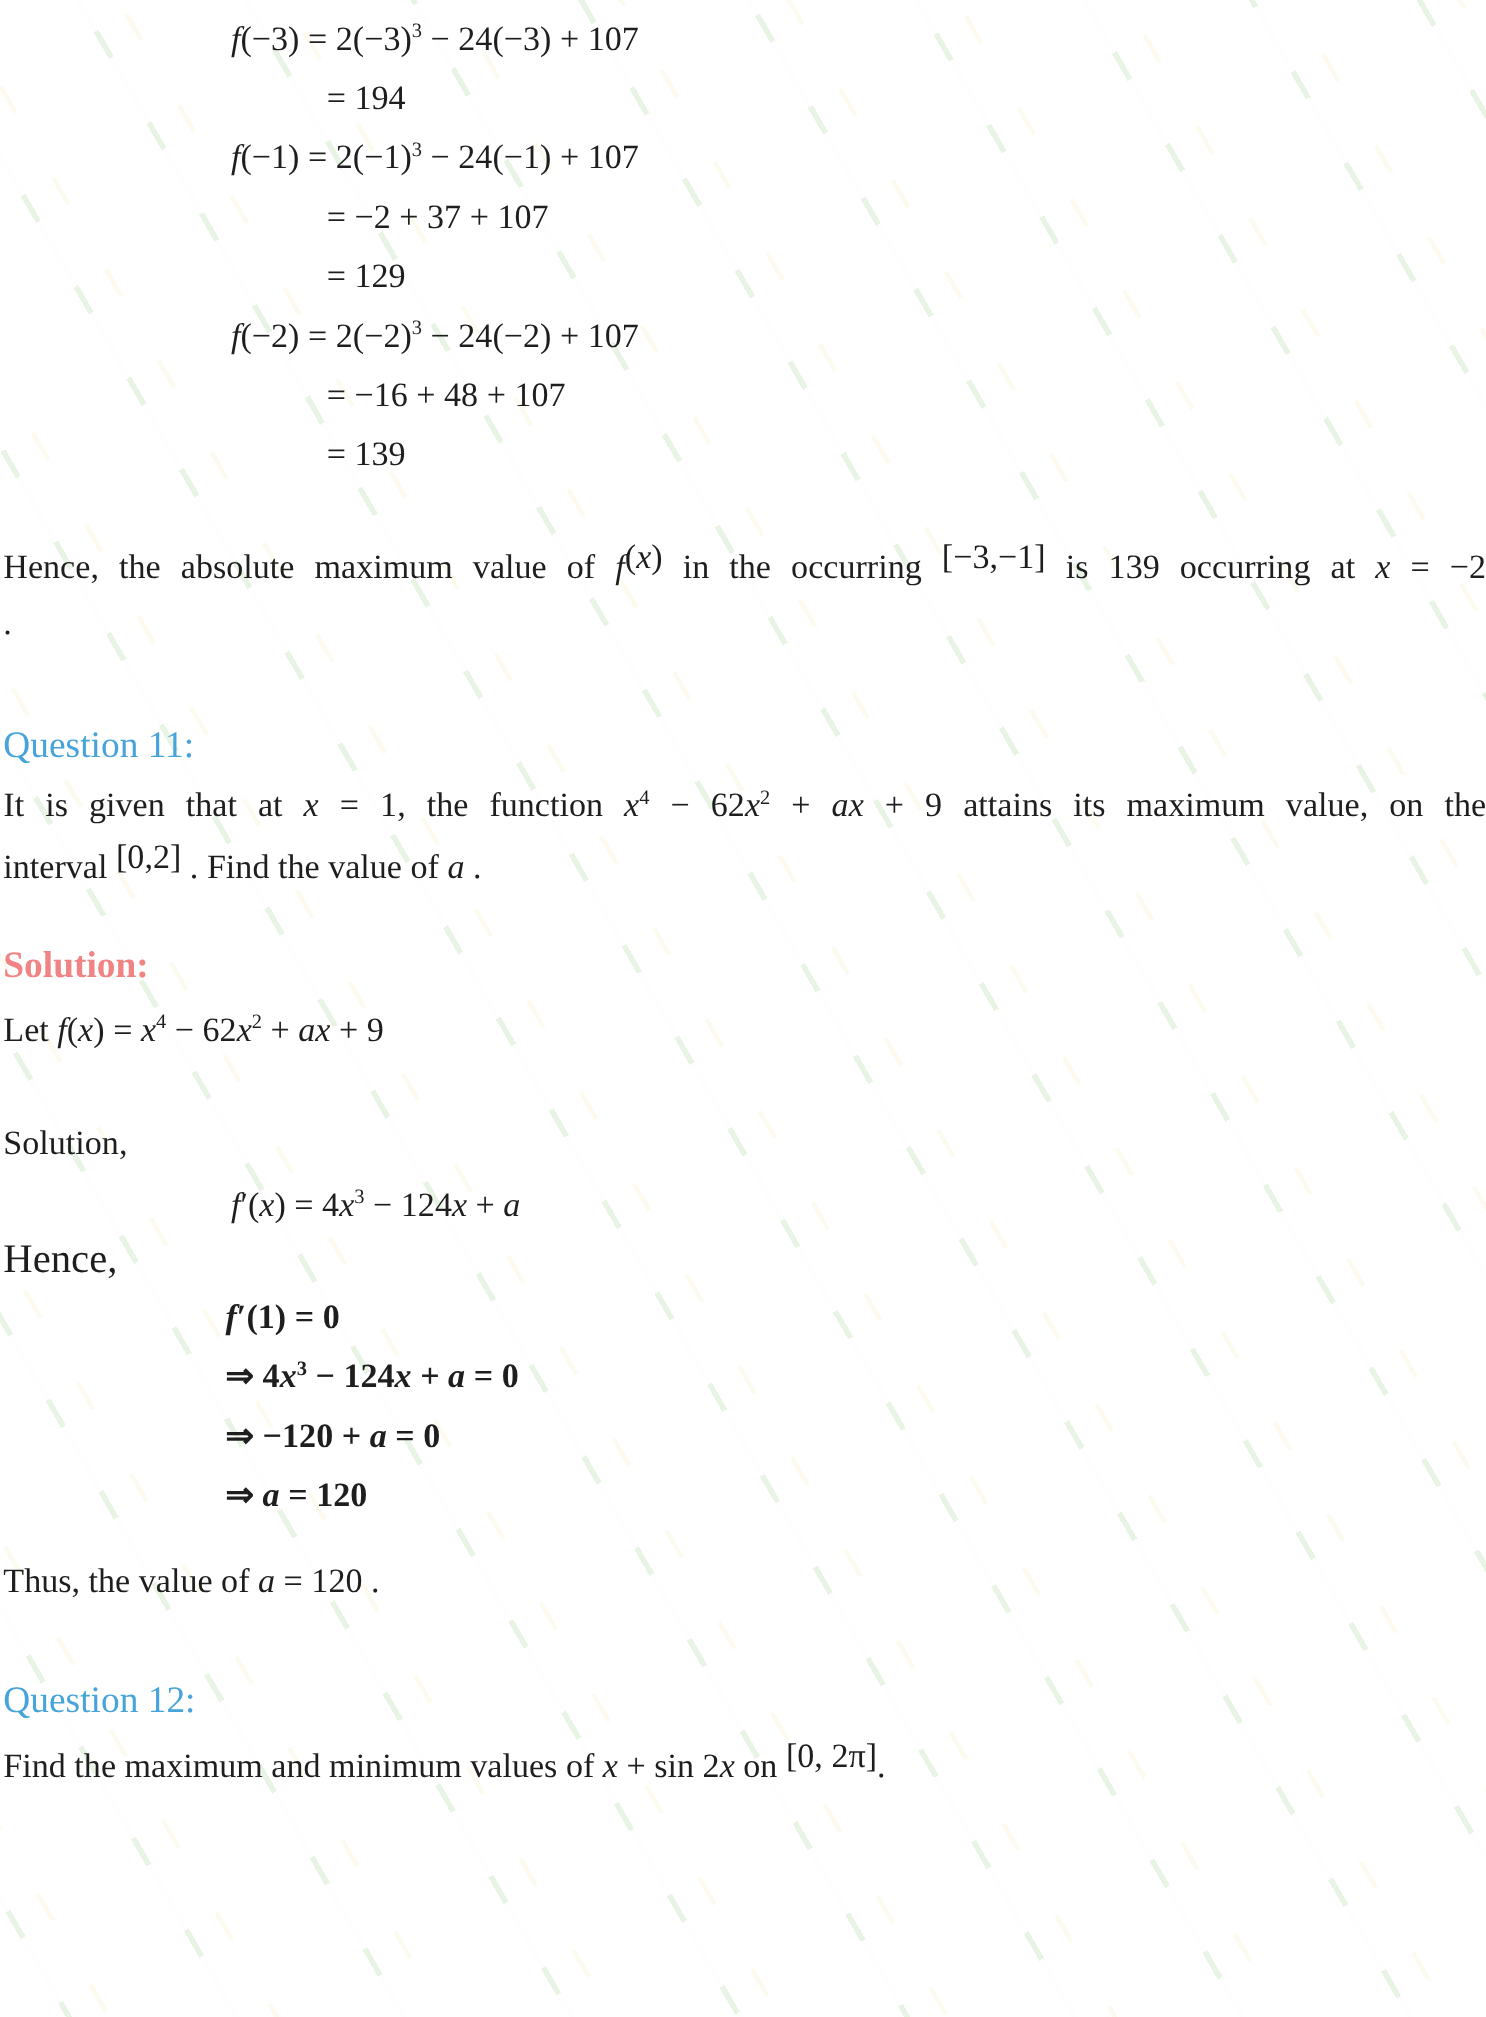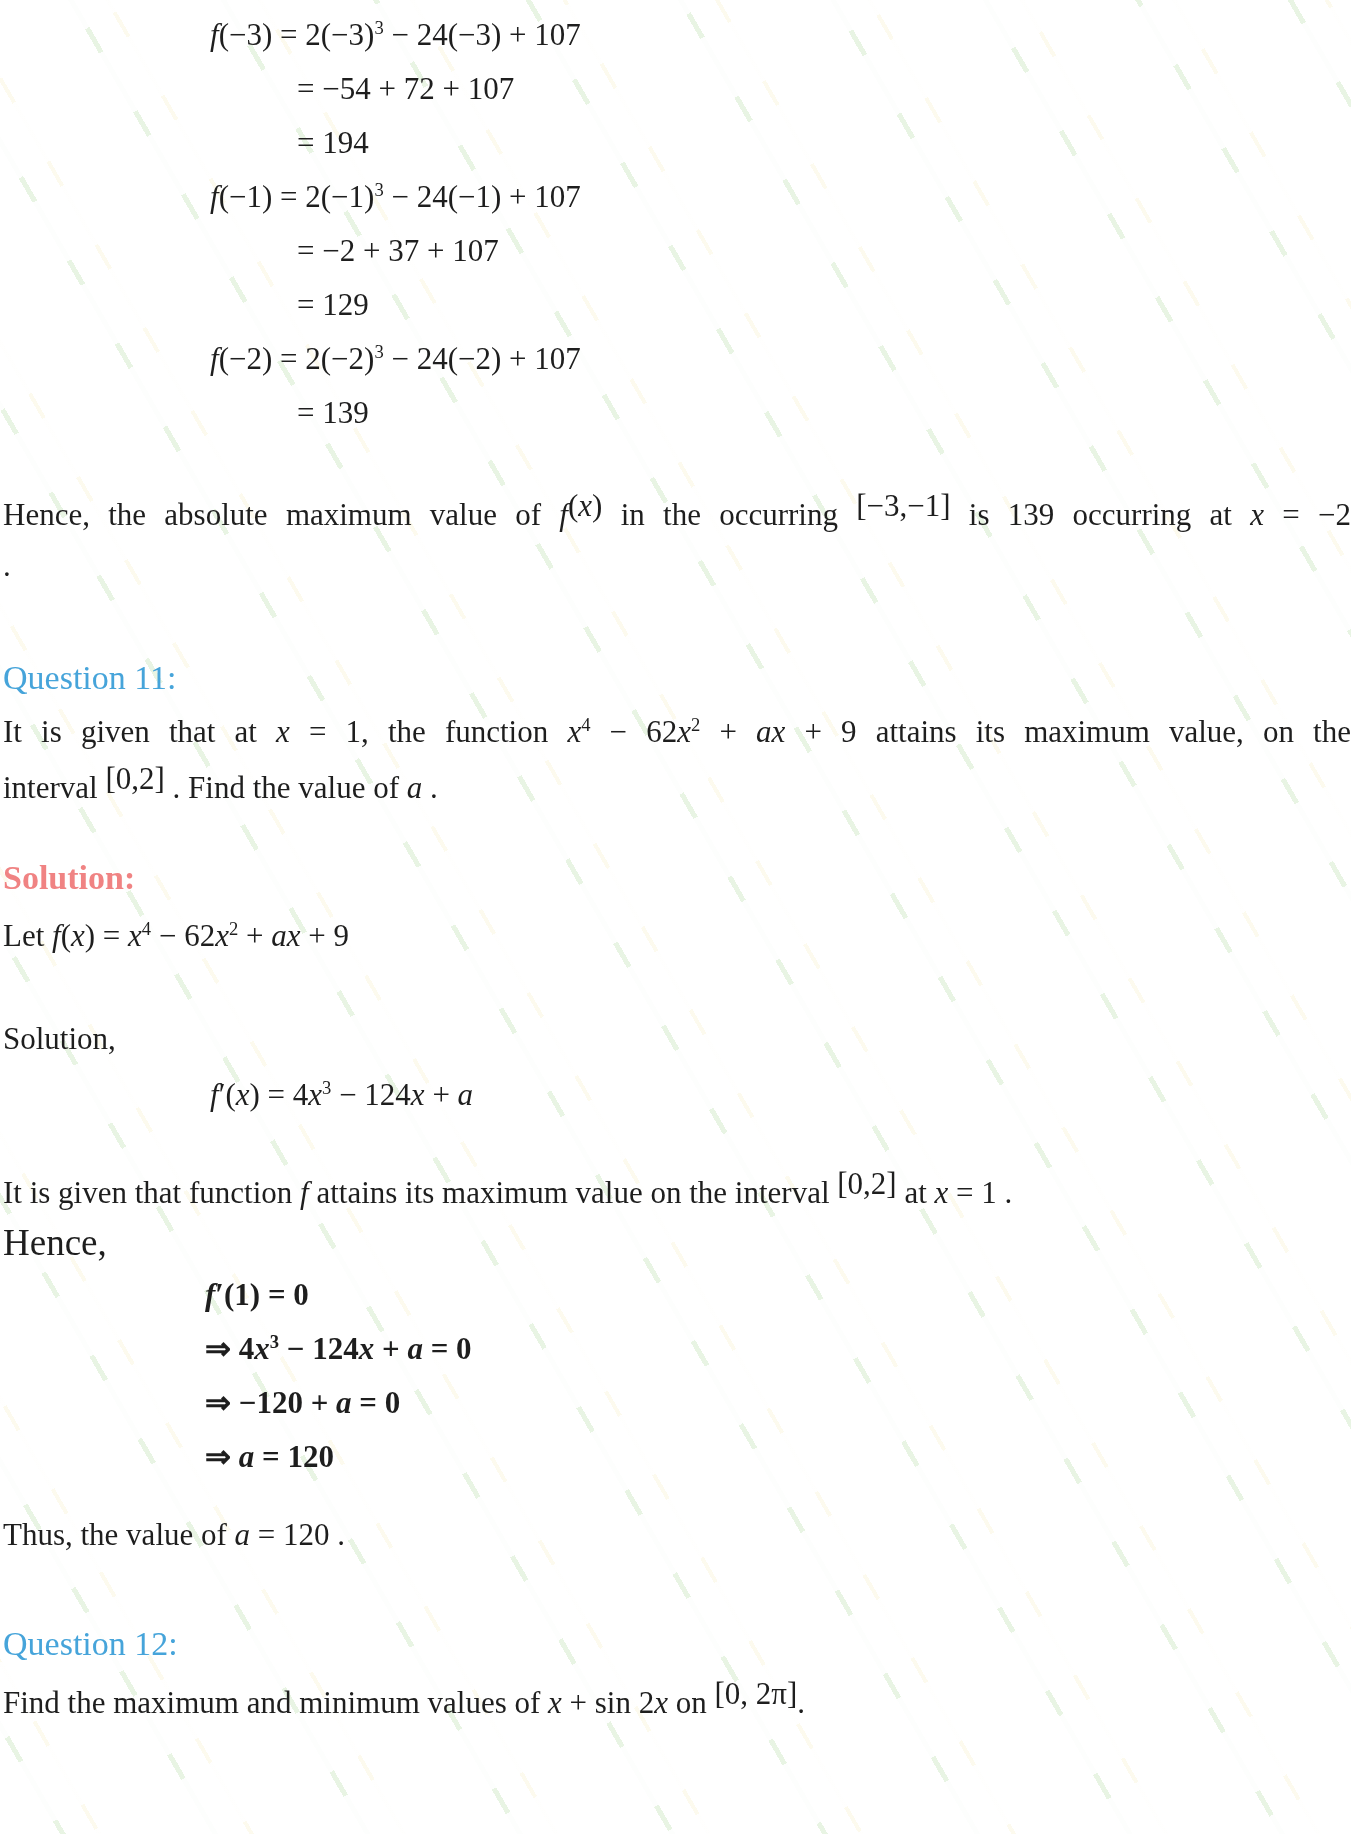--- a/index.html
+++ b/index.html
@@ -88,42 +88,41 @@
   .q12-body{margin-top:12px;font-size:31px;line-height:50px;margin-left:3px;}
 </style>
 </head>
 <body style="background: rgb(255, 255, 255);">
 
 <div class="watermark"></div>
 
 <div class="content">
 
   <div class="eq"><span class="m">f</span><span>(−3) = 2(−3)</span><sup>3</sup><span> − 24(−3) + 107</span></div>
-  <div class="eq cont"><span>= −54 + 72 + 107</span></div>
   <div class="eq cont"><span>= 194</span></div>
   <div class="eq"><span class="m">f</span><span>(−1) = 2(−1)</span><sup>3</sup><span> − 24(−1) + 107</span></div>
   <div class="eq cont"><span>= −2 + 37 + 107</span></div>
   <div class="eq cont"><span>= 129</span></div>
   <div class="eq"><span class="m">f</span><span>(−2) = 2(−2)</span><sup>3</sup><span> − 24(−2) + 107</span></div>
+  <div class="eq cont"><span>= −16 + 48 + 107</span></div>
   <div class="eq cont"><span>= 139</span></div>
 
   <div class="para hence jline"><span>Hence, the absolute maximum value of </span><span class="m">f</span><span class="raised">(</span><span class="m raised">x</span><span class="raised">)</span><span> in the occurring </span><span class="raised">[−3,−1]</span><span> is 139 occurring at </span><span class="m">x</span><span> = −2</span></div>
   <div class="period">.</div>
 
   <div class="q-head q11-head">Question 11:</div>
   <div class="q11-body">
     <div class="body-line jline"><span>It is given that at </span><span class="m">x</span><span> = 1,  the function </span><span class="m">x</span><sup>4</sup><span> − 62</span><span class="m">x</span><sup>2</sup><span> + </span><span class="m">ax</span><span> + 9  attains its maximum value, on the</span></div>
     <div class="body-line"><span>interval </span><span class="raised">[0,2]</span><span> . Find the value of </span><span class="m">a</span><span> .</span></div>
   </div>
 
   <div class="s-head sol-head">Solution:</div>
   <div class="let-line"><span>Let  </span><span class="m">f</span><span>(</span><span class="m">x</span><span>) = </span><span class="m">x</span><sup>4</sup><span> − 62</span><span class="m">x</span><sup>2</sup><span> + </span><span class="m">ax</span><span> + 9</span></div>
   <div class="therefore">Solution,</div>
   <div class="eq fprime"><span class="m">f</span><span>′(</span><span class="m">x</span><span>) = 4</span><span class="m">x</span><sup>3</sup><span> − 124</span><span class="m">x</span><span> + </span><span class="m">a</span></div>
-  <div class="given"><span>It is given that function  </span><span class="m">f</span><span>  attains its maximum value on the interval </span><span class="raised">[0,2]</span><span> at  </span><span class="m">x</span><span> = 1 .</span></div>
   <div class="hence2">Hence,</div>
 
   <div class="chain-block">
     <div class="eq chain"><span class="m">f</span><span>′(1) = 0</span></div>
     <div class="eq chain"><span>⇒ 4</span><span class="m">x</span><sup>3</sup><span> − 124</span><span class="m">x</span><span> + </span><span class="m">a</span><span> = 0</span></div>
     <div class="eq chain"><span>⇒ −120 + </span><span class="m">a</span><span> = 0</span></div>
     <div class="eq chain"><span>⇒ </span><span class="m">a</span><span> = 120</span></div>
   </div>
 
   <div class="thus"><span>Thus, the value of </span><span class="m">a</span><span> = 120 .</span></div>

